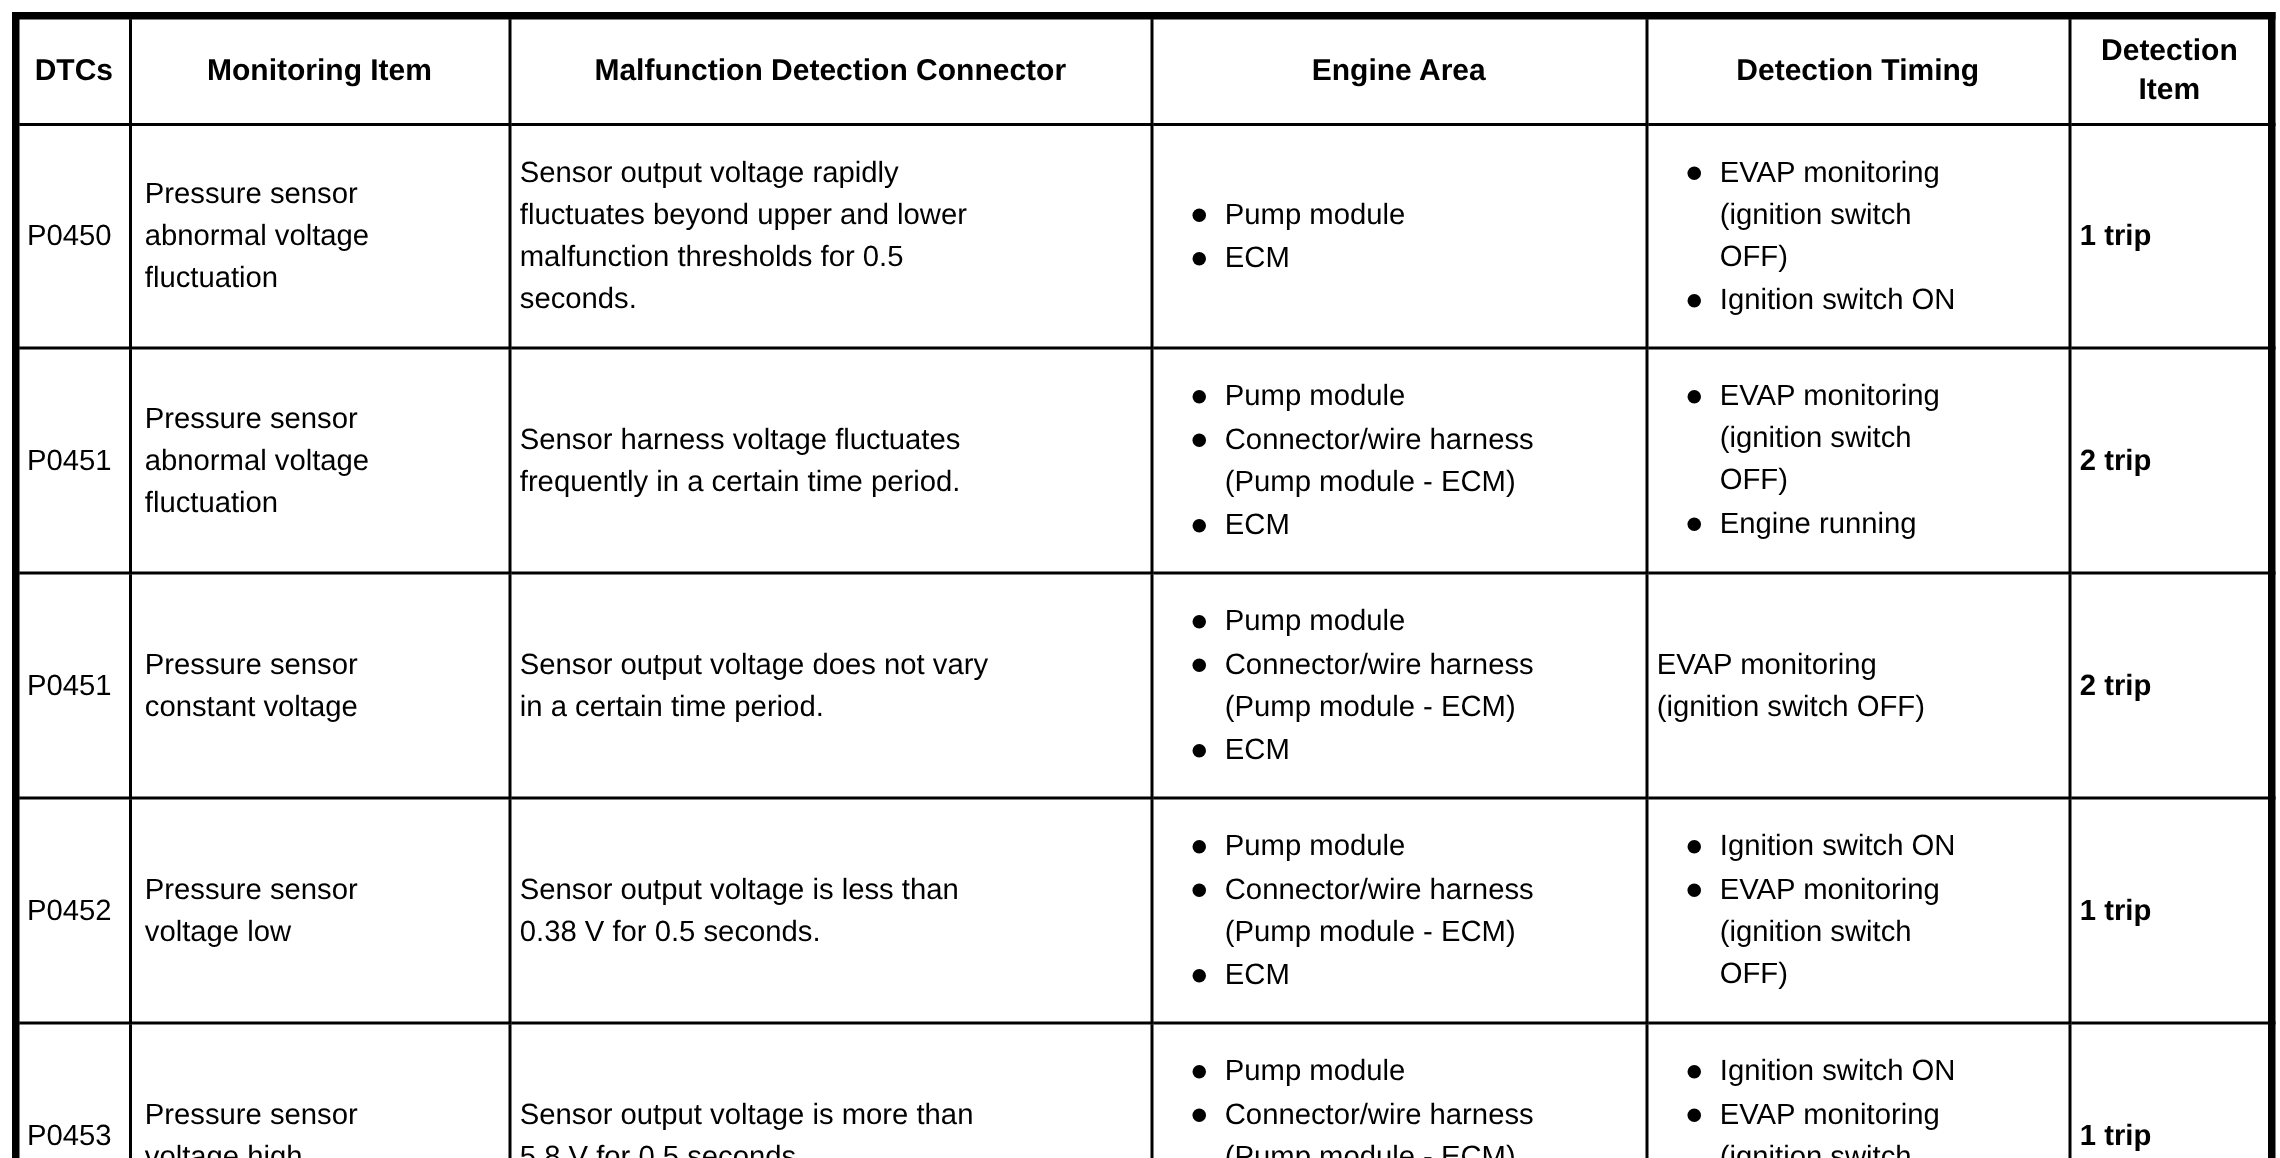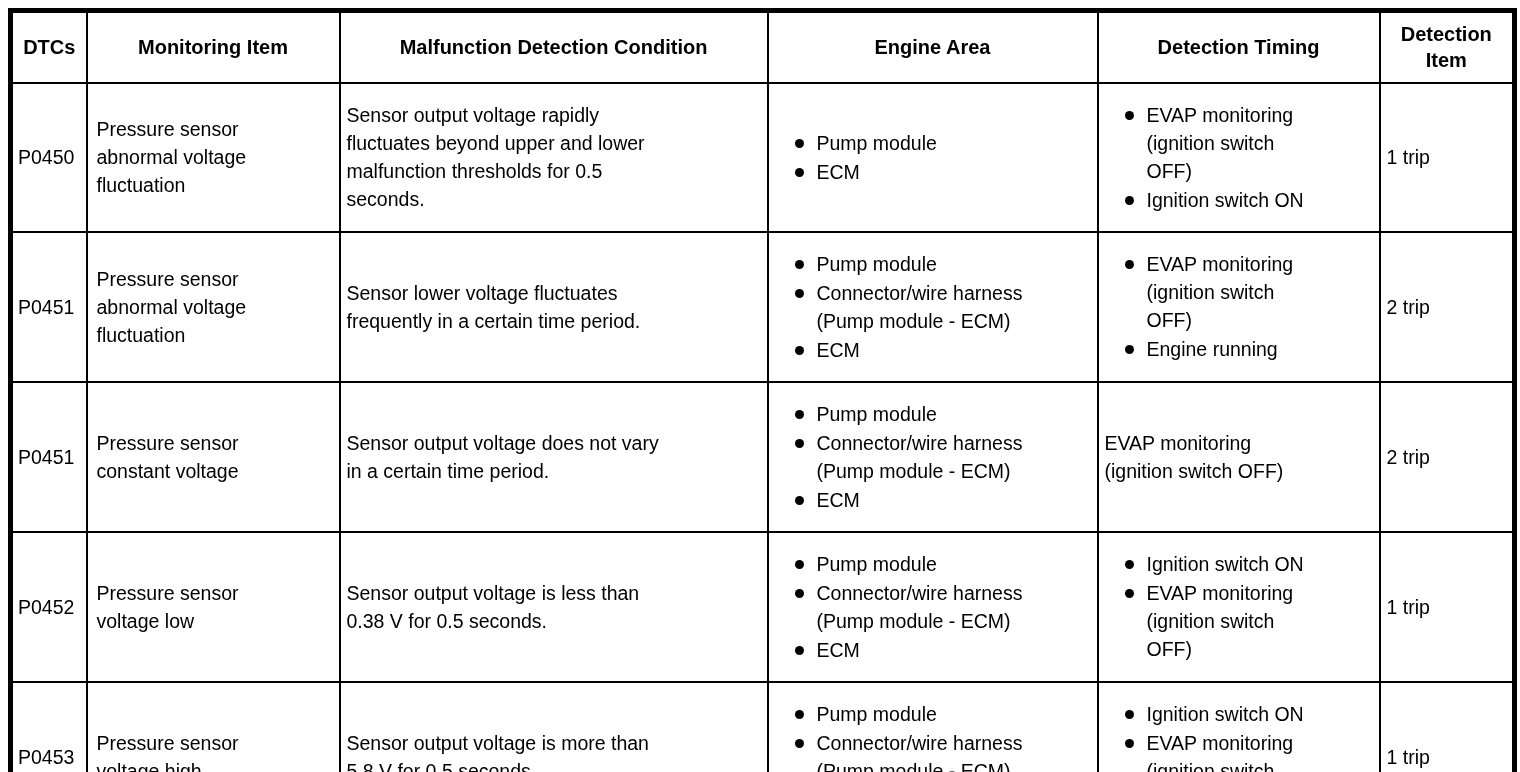--- a/index.html
+++ b/index.html
@@ -32,21 +32,21 @@
   table.dtc-table th {
     font-size: 20px;
     font-weight: bold;
     text-align: center;
     padding: 2px 4px;
     line-height: 26px;
   }
   td.col-dtc { padding: 2px 2px 2px 5px; margin-left: 18px; }
   td.col-item { padding: 2px 4px 2px 9px; margin-left: 20px; }
   td.col-cond { padding: 2px 4px 2px 6px; border-radius: 18px; }
-  td.col-logic { padding: 2px 2px 2px 6px; }
+  td.col-logic { padding: 2px 2px 2px 6px; font-weight: bold; }
   td.col-trouble, td.col-timing { padding: 16px 0; }
   .pre { white-space: pre-line; }
   .bullet-list { display: block; }
   .bullet-row { display: flex; align-items: flex-start; margin: 1px 0; }
   .bullet-dot {
     width: 9px; height: 9px;
     border-radius: 50%;
     background: #000000;
     flex-shrink: 0;
     margin: 10px 13px 0 26px;
@@ -65,21 +65,21 @@
       <col style="width:428px">
       <col style="width:330px">
       <col style="width:282px">
       <col style="width:135px">
     </colgroup>
 
     <tbody>
         <tr style="height:72px">
       <th>DTCs</th>
       <th>Monitoring Item</th>
-      <th>Malfunction Detection Condition</th>
+      <th>Malfunction Detection Connector</th>
       <th>Engine Area</th>
       <th>Detection Timing</th>
       <th class="pre">Detection
 Item</th>
     </tr>
 
     <tr style="height:138px">
       <td class="col-dtc">P0450</td>
       <td class="col-item pre">Pressure sensor
 abnormal voltage
@@ -115,21 +115,21 @@
         </div>
       </td>
       <td class="col-logic">1 trip</td>
     </tr>
 
     <tr style="height:130px">
       <td class="col-dtc">P0451</td>
       <td class="col-item pre">Pressure sensor
 abnormal voltage
 fluctuation</td>
-      <td class="col-cond pre">Sensor lower voltage fluctuates
+      <td class="col-cond pre">Sensor harness voltage fluctuates
 frequently in a certain time period.</td>
       <td class="col-trouble">
         <div class="bullet-list">
           <div class="bullet-row">
                 <span class="bullet-dot"></span>
                 <span class="bullet-text">Pump module</span>
               </div>
           <div class="bullet-row">
                 <span class="bullet-dot"></span>
                 <span class="bullet-text">Connector/wire harness

